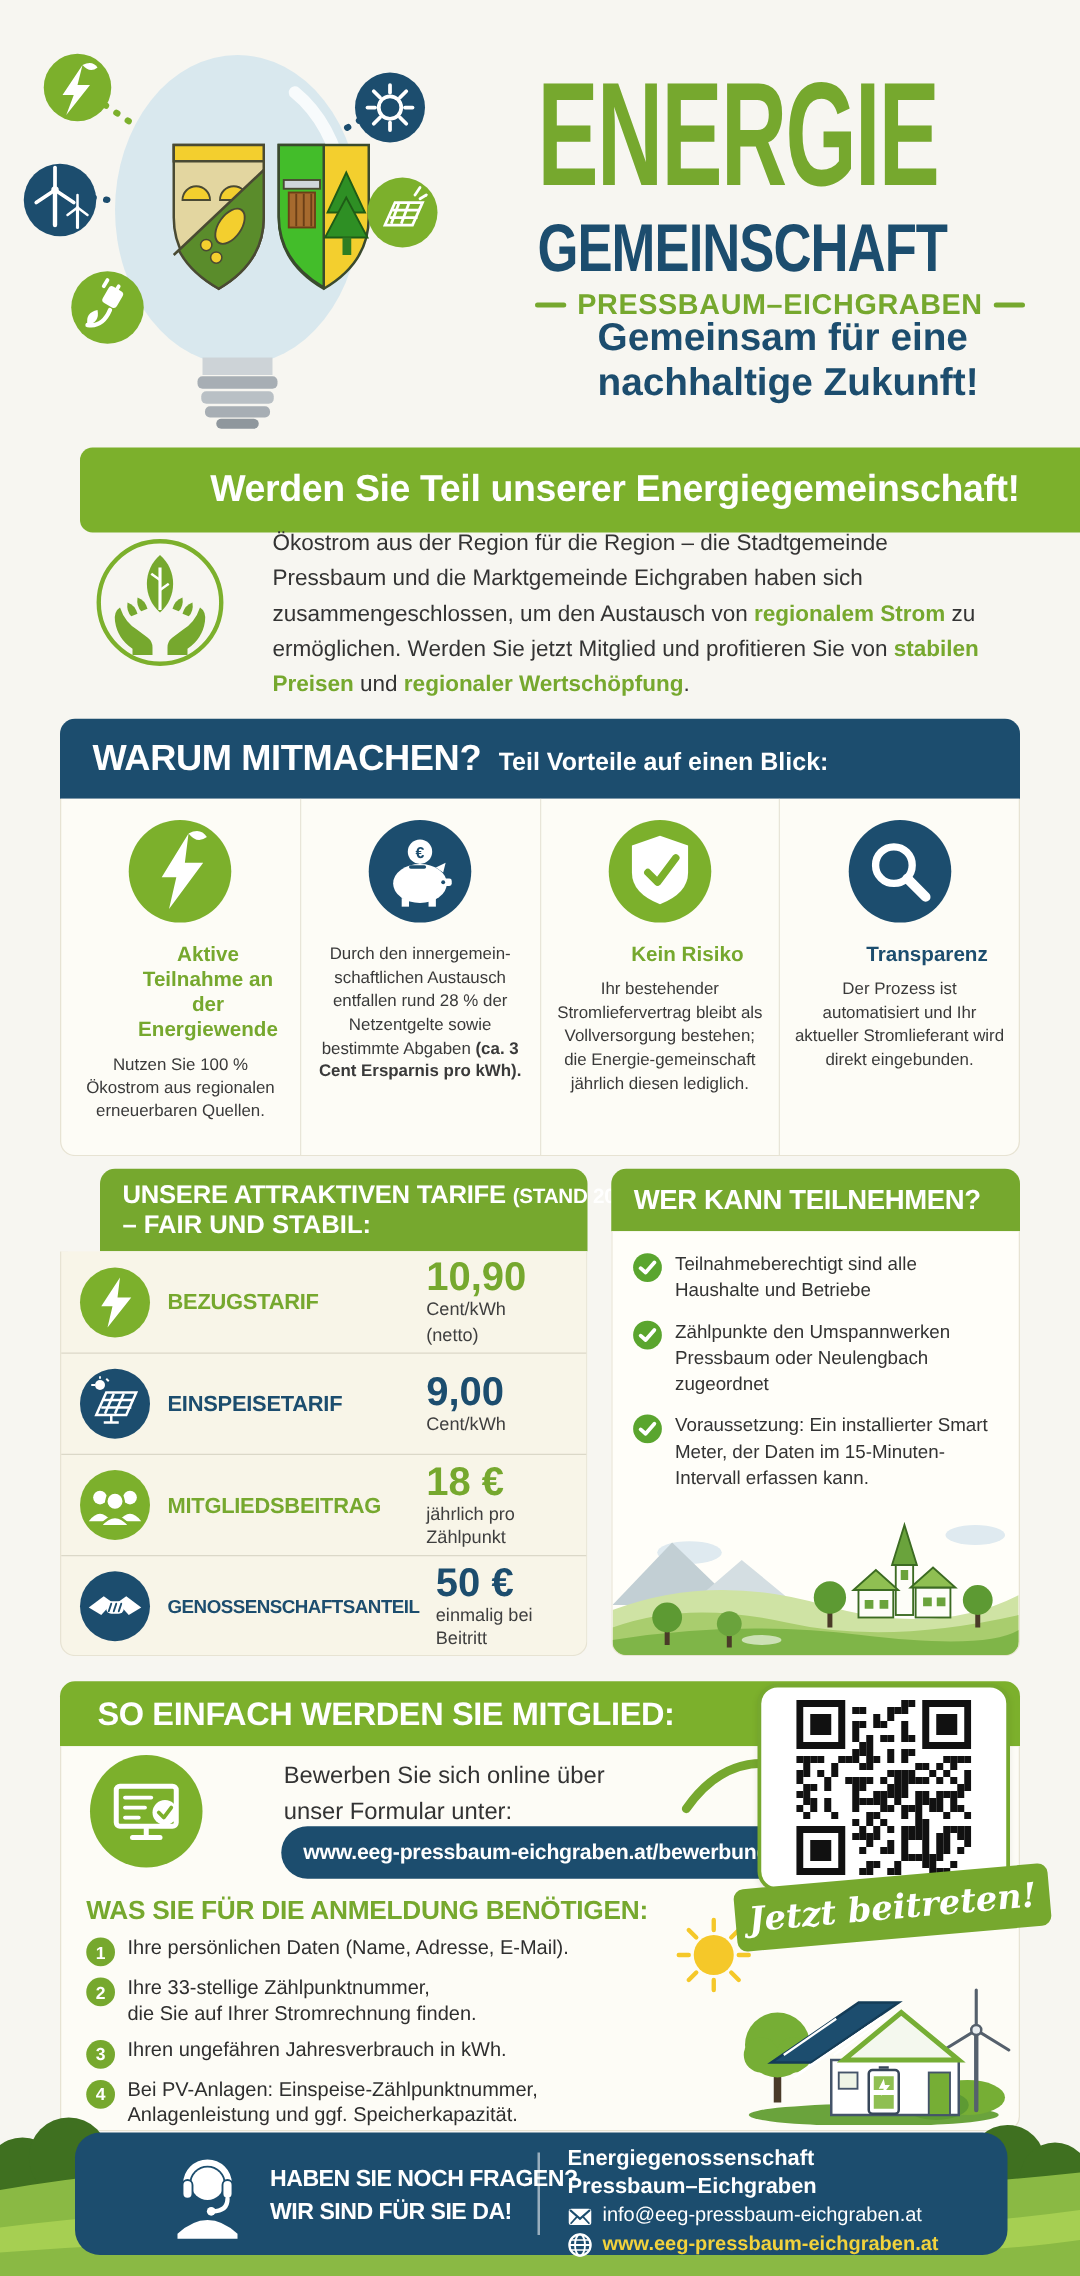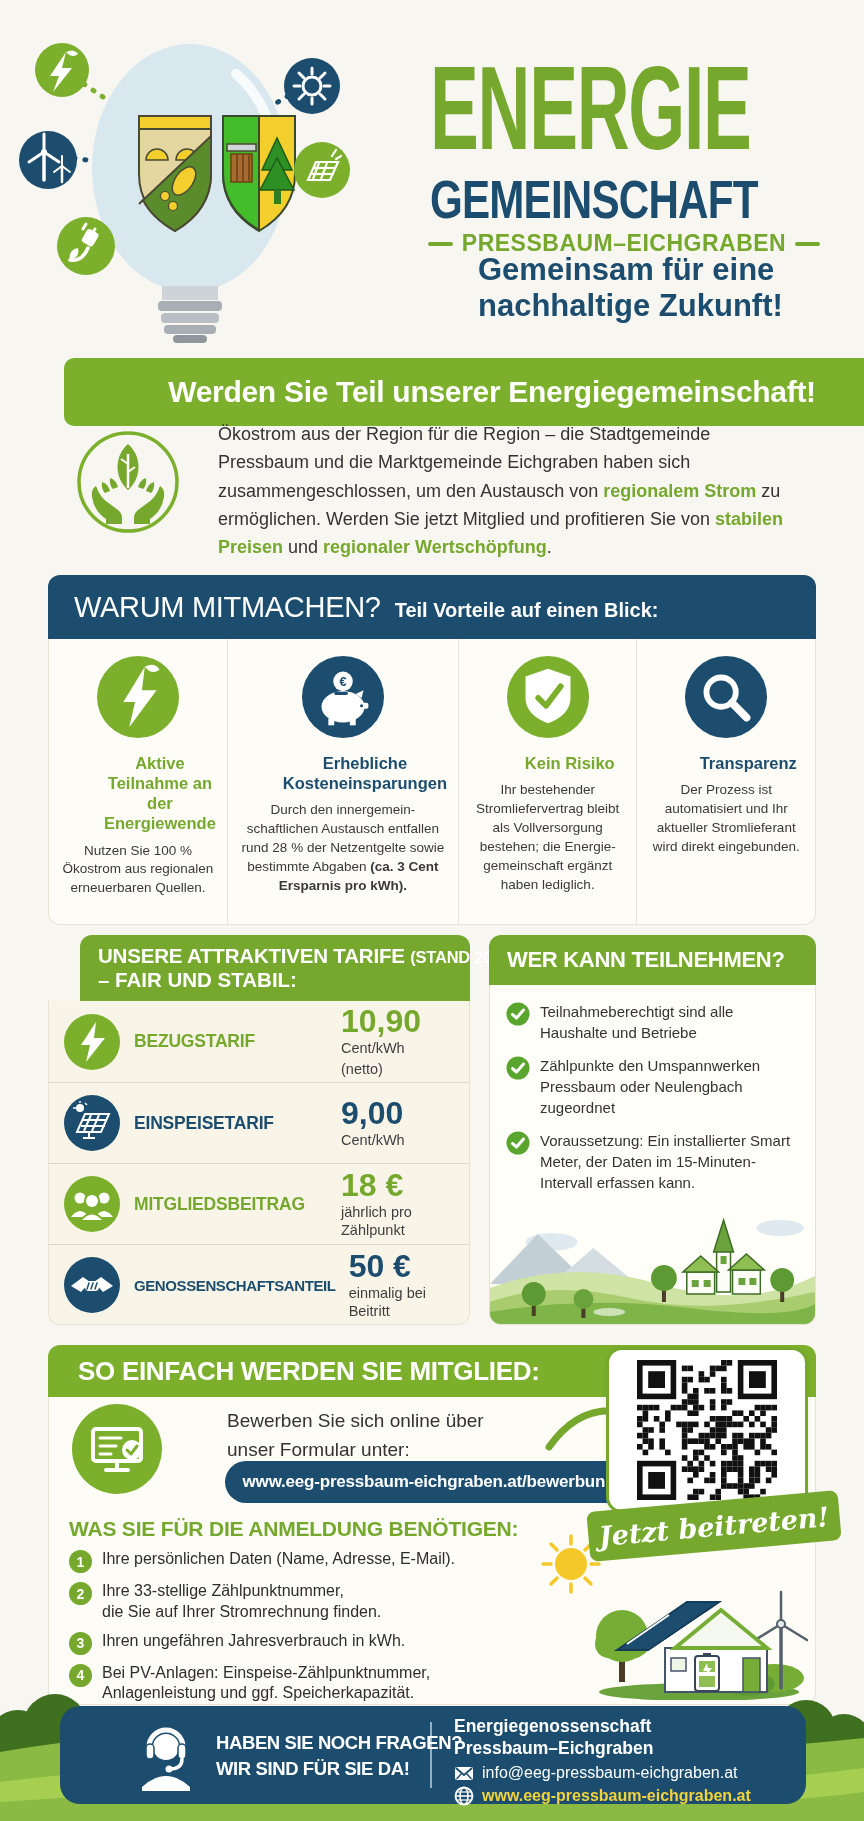--- a/index.html
+++ b/index.html
@@ -26,21 +26,21 @@
   .join-banner span{color:#fff;font-weight:800;font-size:30px;letter-spacing:-.3px;}
 
   
   .intro-icon{left:76px;top:430px;width:104px;height:104px;}
   .intro-text{left:218px;top:420px;width:582px;font-size:18px;line-height:1.57;color:var(--ink);}
   .hl{color:var(--green);font-weight:800;}
 
   
   .benefits{left:48px;top:575px;width:768px;height:350px;}
   .benefits-banner{height:64px;background:var(--navy);border-radius:12px 12px 0 0;display:flex;align-items:center;padding:0 26px;gap:14px;}
-  .benefits-banner .h1{color:#fff;font-weight:400;font-size:29px;letter-spacing:-.3px;}
+  .benefits-banner .h1{color:#fff;font-weight:700;font-size:29px;letter-spacing:-.3px;}
   .benefits-banner .h2{color:#fff;font-weight:700;font-size:20px;padding-top:6px;}
   .benefits-body{height:286px;background:var(--card);border:1px solid #e7e3d3;border-top:none;border-radius:0 0 12px 12px;display:flex;overflow:hidden;}
   .benefit{flex:1;border-right:1px solid #e8e5d8;padding:16px 11px 8px;text-align:center;}
   .benefit:last-child{border-right:none;}
   .benefit .bicon{width:84px;height:84px;margin:0 auto 10px;}
   .benefit .btitle{font-weight:800;font-size:16.5px;line-height:1.22;margin-bottom:8px;margin-left:44px;}
   .benefit .btext{font-size:13.5px;line-height:1.4;color:#3a3a3a;}
   .accent-green{color:var(--green);}
   .accent-navy{color:var(--navy);}
 
@@ -257,32 +257,31 @@
           <circle cx="43" cy="27" r="10" fill="#fff"></circle>
           <text x="43" y="32" font-size="13" font-weight="bold" fill="#1c4d6e" text-anchor="middle" font-family="Liberation Sans, sans-serif">€</text>
           <ellipse cx="43" cy="53" rx="22" ry="16" fill="#fff"></ellipse>
           <rect x="62" y="49" width="7" height="6" rx="2" fill="#fff"></rect>
           <polygon points="56,40 64,36 62,44" fill="#fff"></polygon>
           <rect x="28" y="65" width="6" height="7" fill="#fff"></rect>
           <rect x="50" y="65" width="6" height="7" fill="#fff"></rect>
           <rect x="34" y="38" width="14" height="3" rx="1.5" fill="#1c4d6e"></rect>
           <circle cx="62" cy="52" r="1.6" fill="#1c4d6e"></circle>
         </svg>
-        <div class="btitle accent-navy">Erhebliche Kosteneinsparungen</div>
         <div class="btext"><span>Durch den innergemein-schaftlichen Austausch entfallen rund 28 % der Netzentgelte sowie bestimmte Abgaben </span><b>(ca. 3 Cent Ersparnis pro kWh).</b></div>
       </div>
 
       <div class="benefit">
         <svg class="bicon" viewBox="0 0 86 86">
           <circle cx="43" cy="43" r="42" fill="#7cb02c"></circle>
           <path d="M43,14 L66,22 V44 q0,17 -23,26 q-23,-9 -23,-26 V22 Z" fill="#fff"></path>
           <polyline points="33,44 41,52 56,32" fill="none" stroke="#7cb02c" stroke-width="6" stroke-linecap="round" stroke-linejoin="round"></polyline>
         </svg>
         <div class="btitle accent-green">Kein Risiko</div>
-        <div class="btext"><span>Ihr bestehender Stromliefervertrag bleibt als Vollversorgung bestehen; die Energie-gemeinschaft ergänzt haben lediglich.</span><b></b></div>
+        <div class="btext"><span>Ihr bestehender Stromliefervertrag bleibt als Vollversorgung bestehen; die Energie-gemeinschaft jährlich diesen lediglich.</span><b></b></div>
       </div>
 
       <div class="benefit">
         <svg class="bicon" viewBox="0 0 86 86">
           <circle cx="43" cy="43" r="42" fill="#1c4d6e"></circle>
           <circle cx="38" cy="38" r="15" fill="none" stroke="#fff" stroke-width="6"></circle>
           <line x1="49" y1="49" x2="64" y2="64" stroke="#fff" stroke-width="8" stroke-linecap="round"></line>
         </svg>
         <div class="btitle accent-navy">Transparenz</div>
         <div class="btext"><span>Der Prozess ist automatisiert und Ihr aktueller Stromlieferant wird direkt eingebunden.</span><b></b></div>

